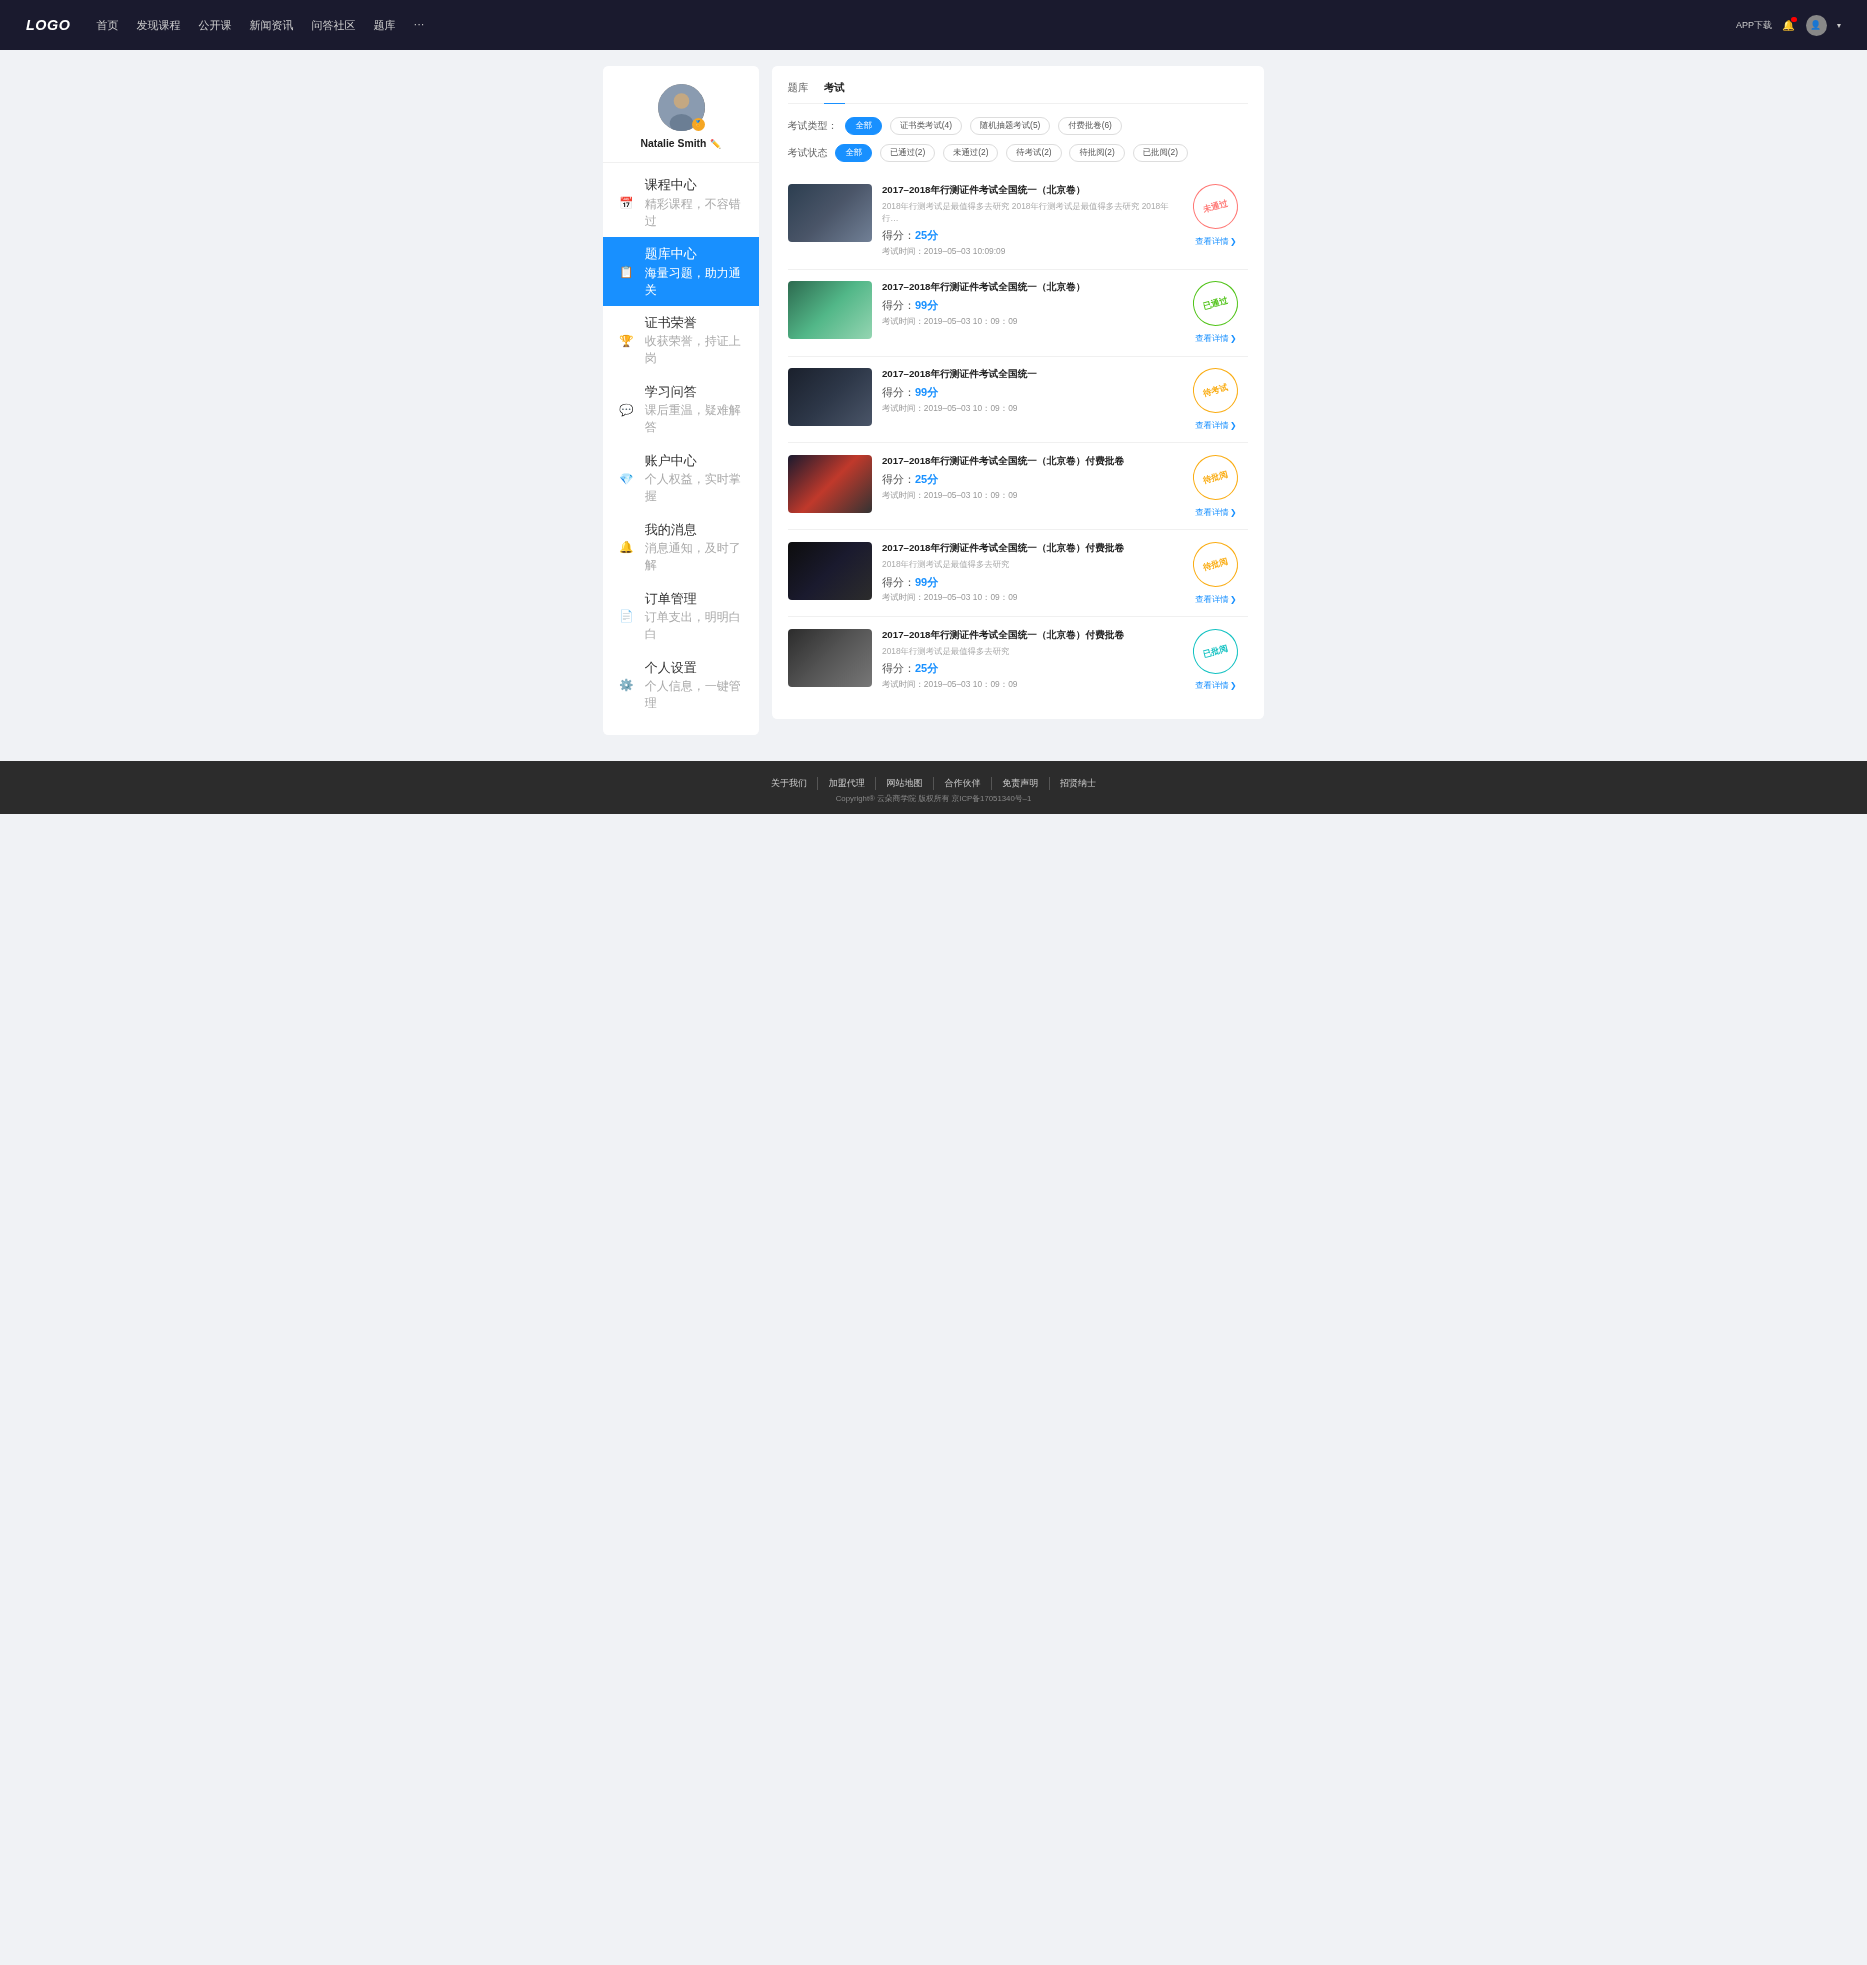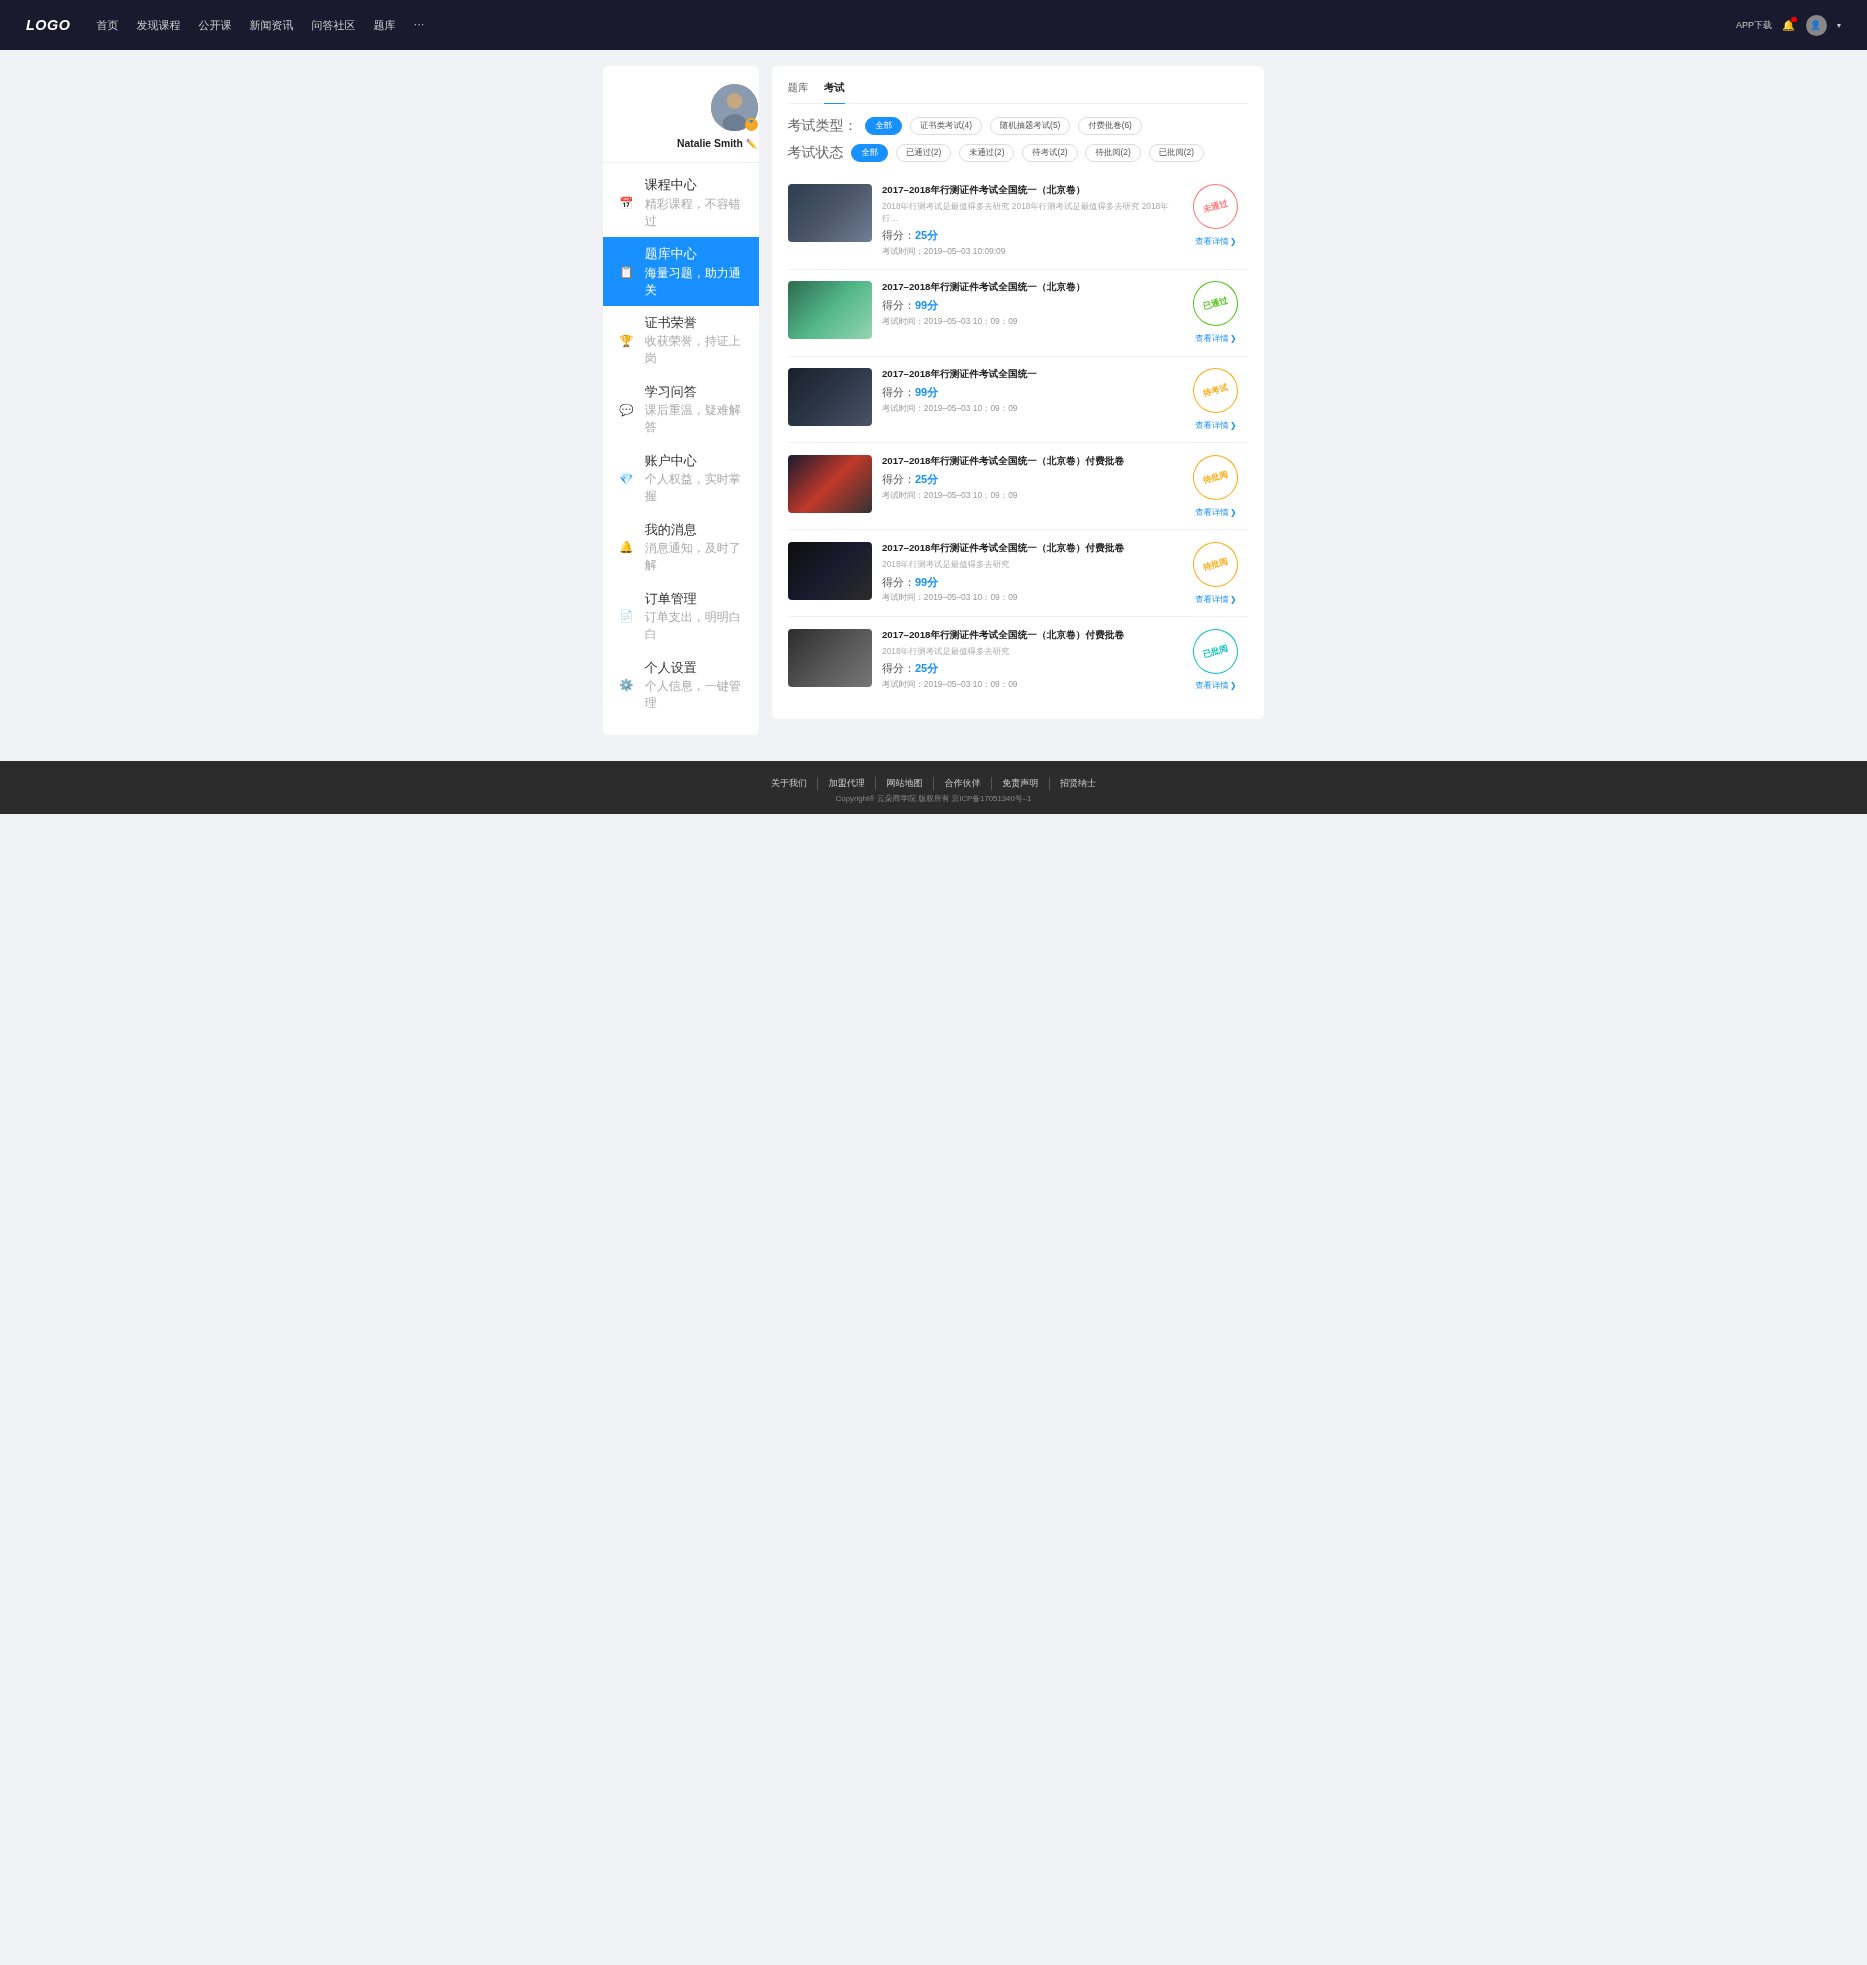--- a/index.html
+++ b/index.html
@@ -76,22 +76,22 @@
     .sidebar {
       width: 156px;
       flex-shrink: 0;
       background: white;
       border-radius: 5.2px;
       padding-bottom: 10.4px;
     }
     .sidebar-profile {
       display: flex;
       flex-direction: column;
-      align-items: flex-end;
-      padding: 18px 1px 13px;
+      align-items: center;
+      padding: 18px 7px 13px;
       border-bottom: 0.6px solid #f0f0f0;
     }
     .avatar-wrapper {
       position: relative;
       margin-bottom: 7.8px;
     }
     .avatar-img {
       width: 47px; height: 47px;
       border-radius: 50%;
       background: linear-gradient(135deg, #999, #555);
@@ -191,21 +191,21 @@
     }
 
     
     .filter-row {
       display: flex;
       align-items: center;
       gap: 7.8px;
       margin-bottom: 9px;
     }
     .filter-label {
-      font-size: 14px;
+      font-size: 10px;
       color: #666;
       flex-shrink: 0;
     }
     .filter-btn {
       padding: 2.6px 9px;
       border-radius: 13px;
       border: 0.6px solid #ddd;
       font-size: 8.4px;
       color: #555;
       cursor: pointer;

